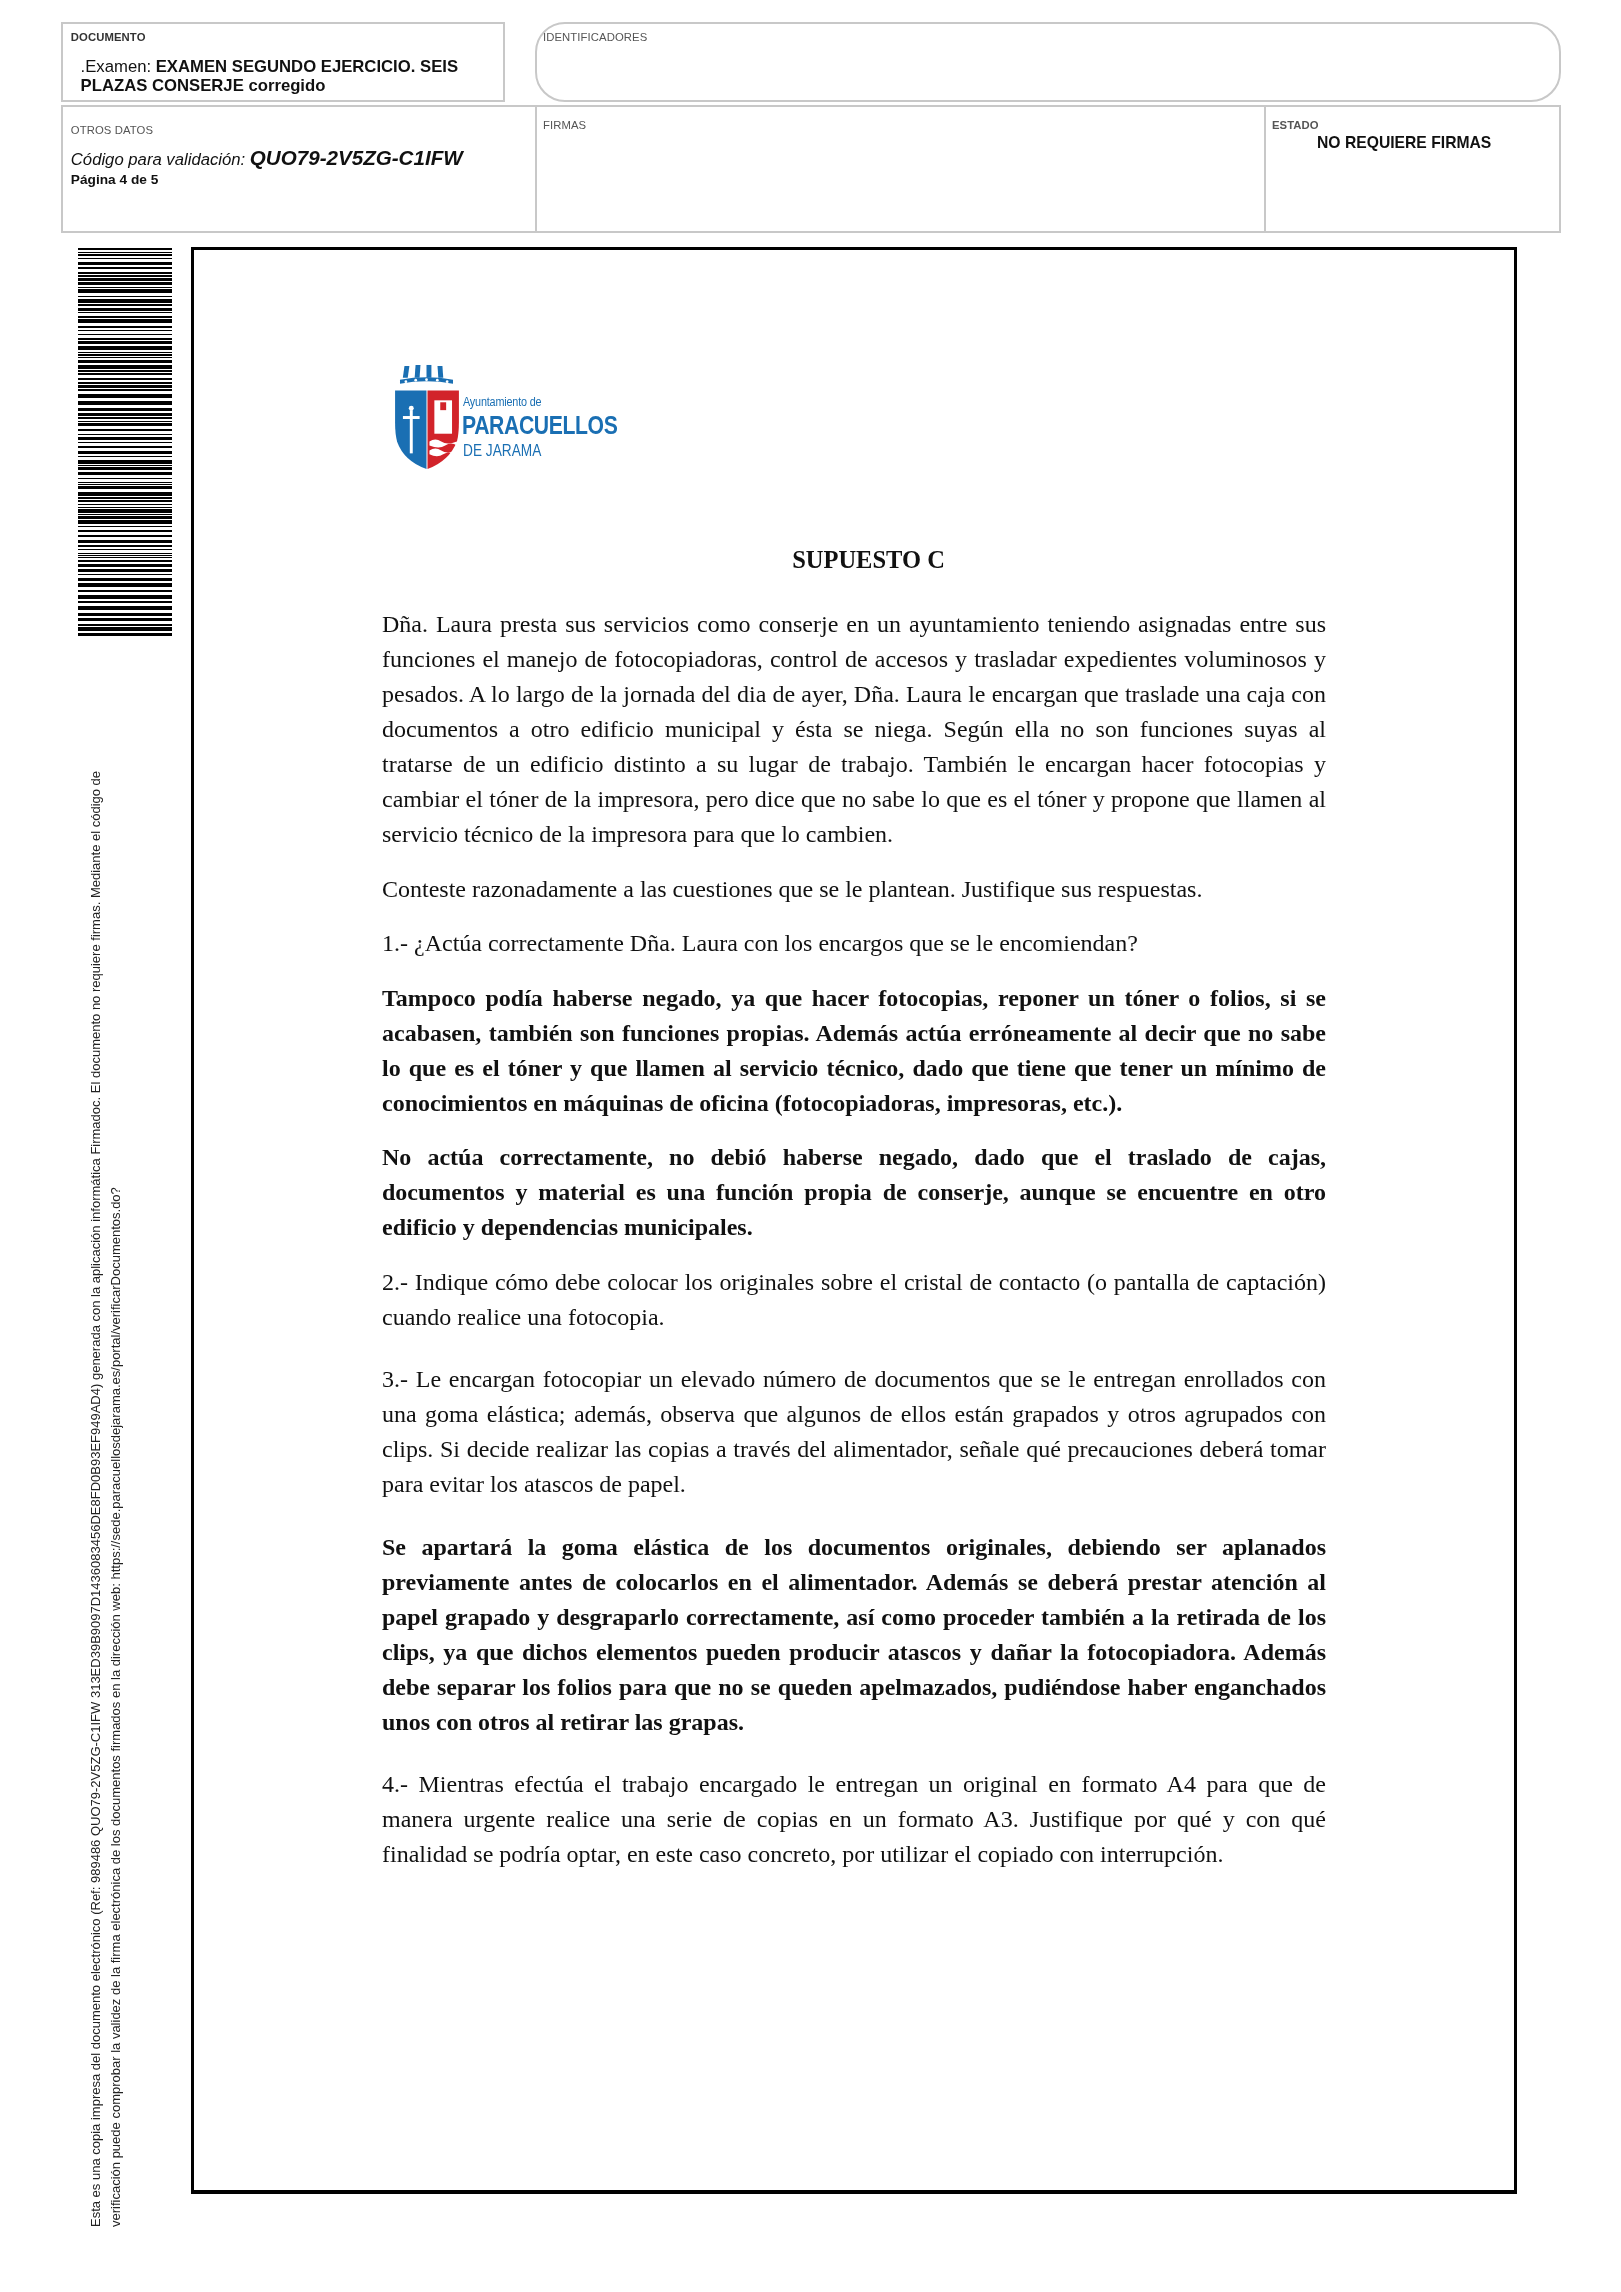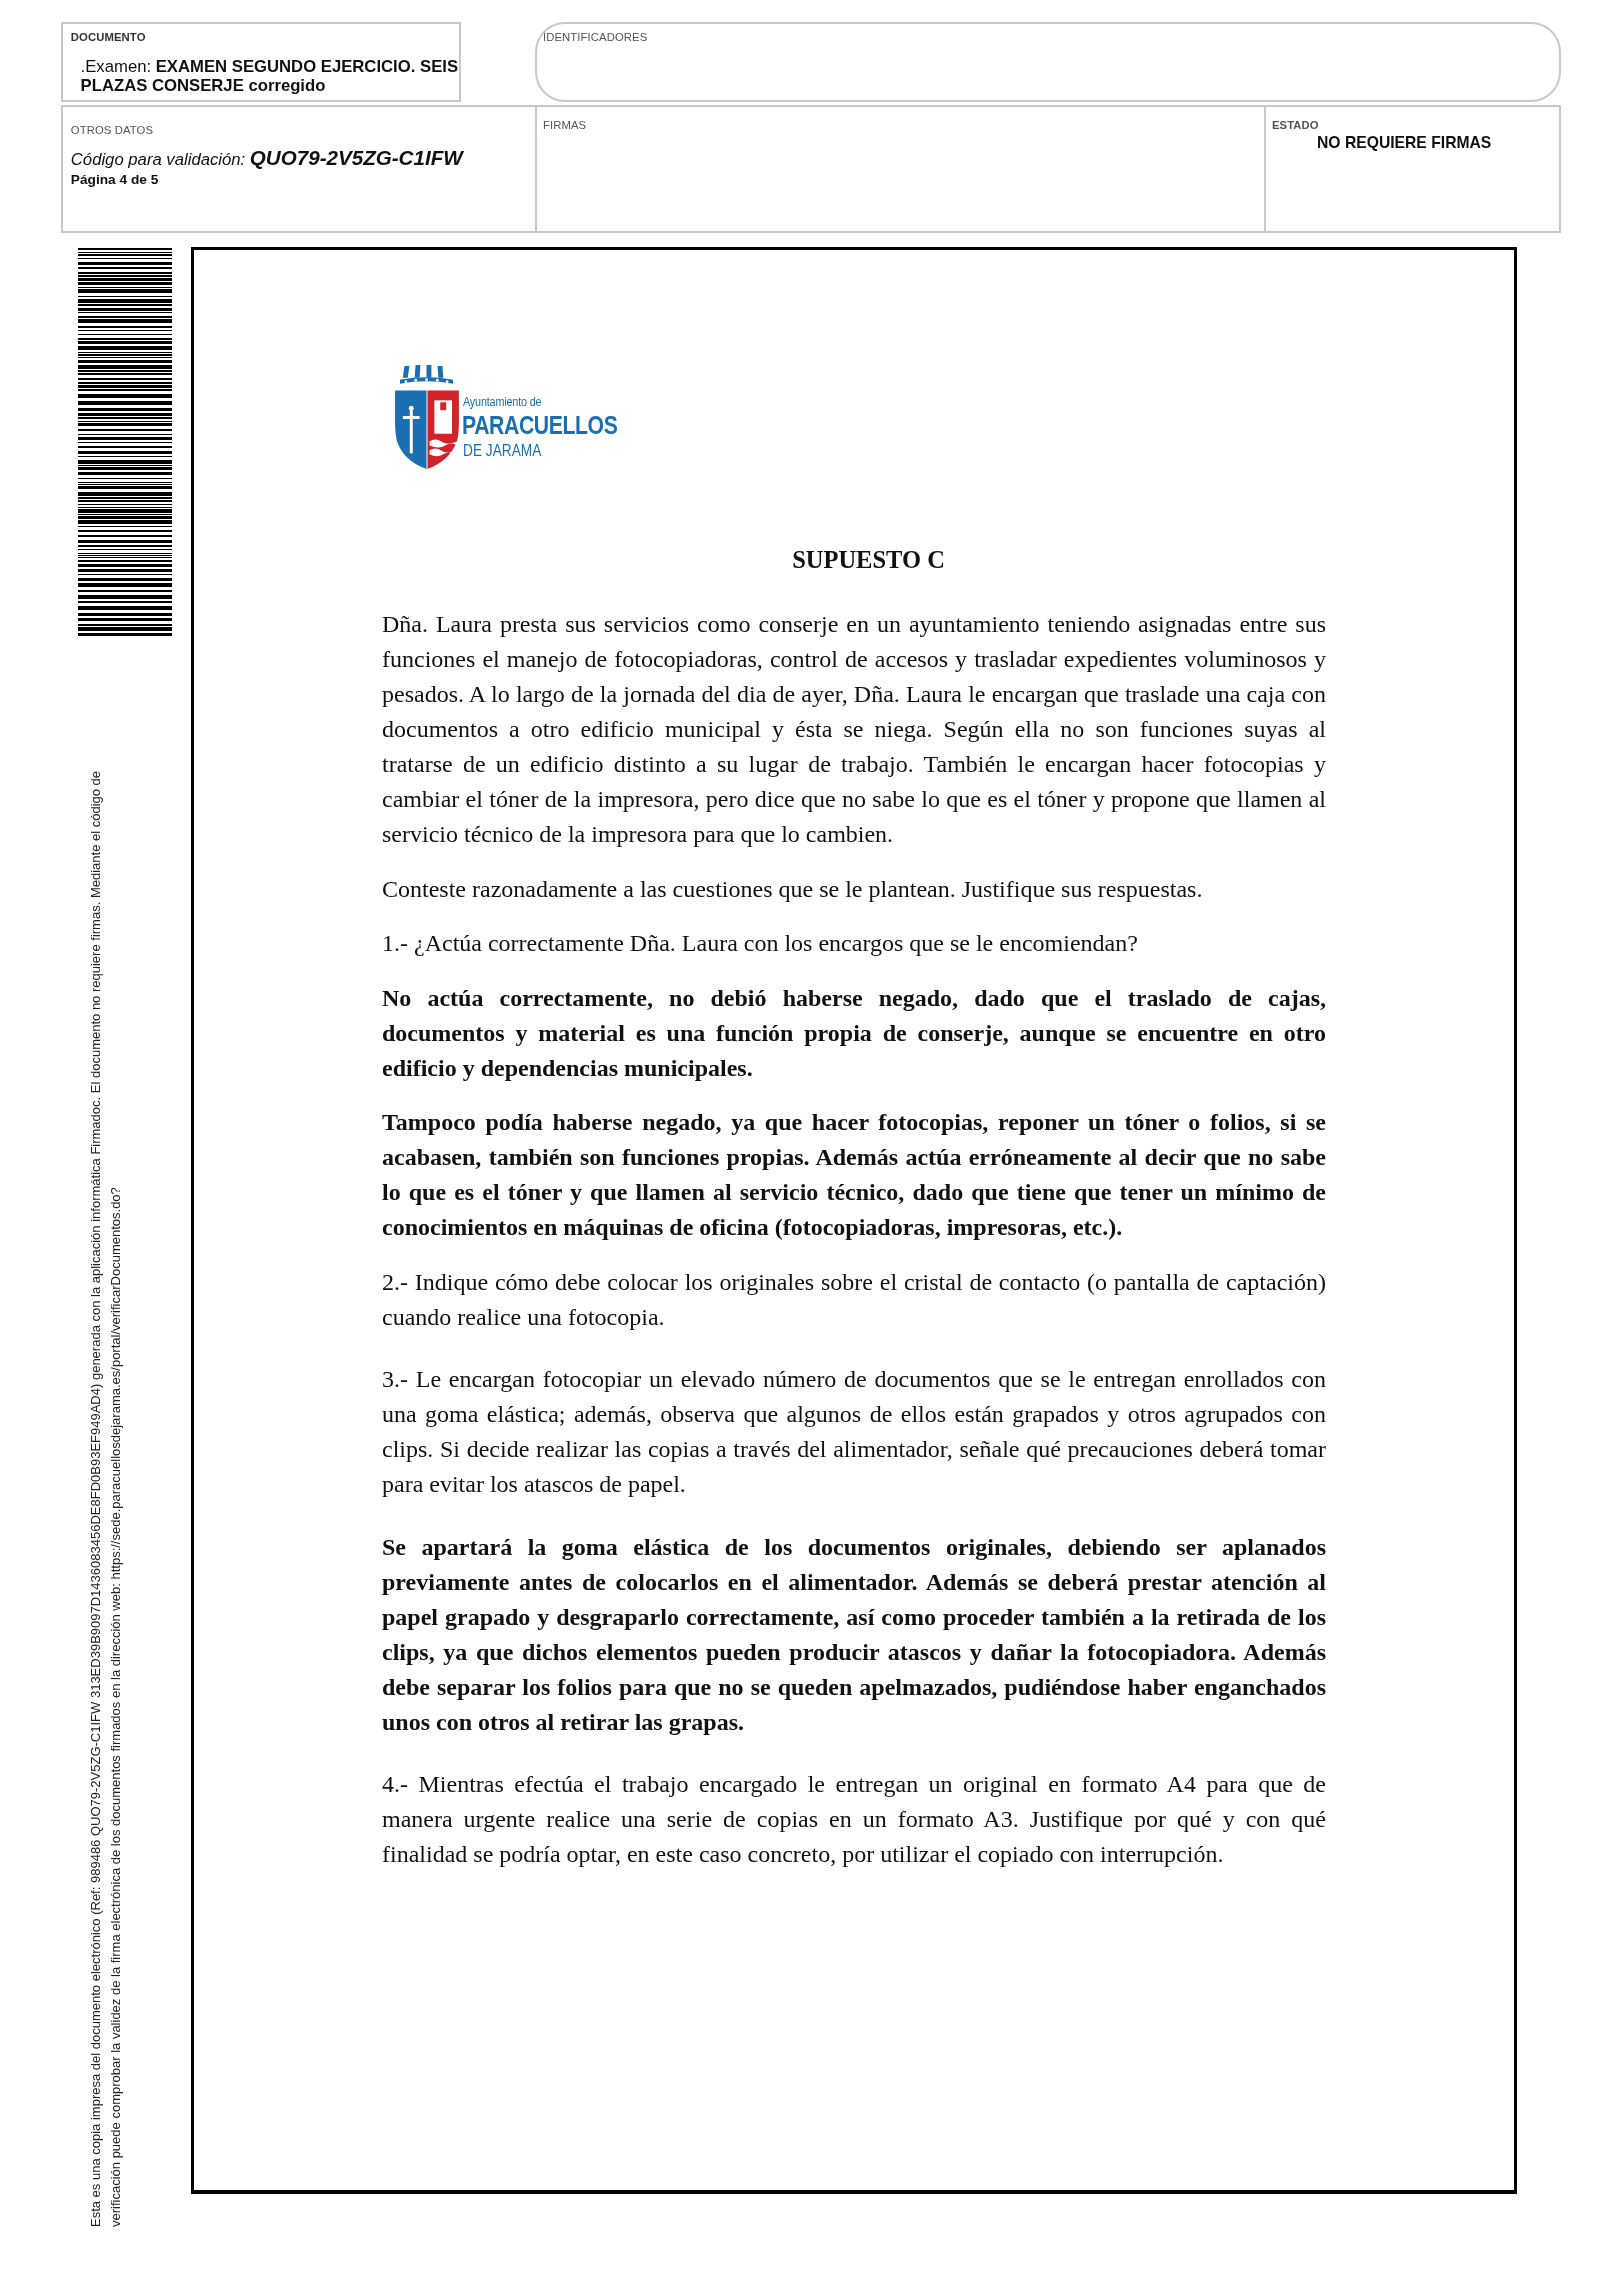--- a/index.html
+++ b/index.html
@@ -35,21 +35,21 @@
   .body p { margin: 0 0 19.6px 0; text-align: justify; }
   .body p.ans { font-weight: bold; }
   .body p.gap-lg { margin-bottom: 27.4px; }
 
   
   .vtext { position: absolute; left: 86px; top: 2227px; transform-origin: 0 0; transform: rotate(-90deg); font-family: "Liberation Sans", sans-serif; font-size: 13px; line-height: 19.6px; color: #222; white-space: nowrap; }
 </style>
 </head>
 <body>
 
-<div class="hdr-cell" style="left:61px; top:21.6px; width:400px; height:80px;">
+<div class="hdr-cell" style="left:61px; top:21.6px; width:444px; height:80px;">
   <span class="hdr-label bold" style="left:7.8px; top:7.8px;">DOCUMENTO</span>
   <div class="doc-title">
     <span>.Examen: </span><span class="b">EXAMEN SEGUNDO EJERCICIO. SEIS PLAZAS CONSERJE corregido</span>
   </div>
 </div>
 <div class="hdr-cell" style="left:535px; top:21.6px; width:1026px; height:80px;border-radius:30px;">
   <span class="hdr-label" style="left:5.9px; top:7.8px;">IDENTIFICADORES</span>
 </div>
 
 <div class="hdr-cell" style="left:61px; top:105px; width:476px; height:128px;">
@@ -202,20 +202,20 @@
   <div class="logo-text-small">Ayuntamiento de</div>
   <div class="logo-text-big">PARACUELLOS</div>
   <div class="logo-text-mid">DE JARAMA</div>
 </div>
 
 <div class="body">
   <h1>SUPUESTO C</h1>
   <p>Dña. Laura presta sus servicios como conserje en un ayuntamiento teniendo asignadas entre sus funciones el manejo de fotocopiadoras, control de accesos y trasladar expedientes voluminosos y pesados. A lo largo de la jornada del dia de ayer, Dña. Laura le encargan que traslade una caja con documentos a otro edificio municipal y ésta se niega. Según ella no son funciones suyas al tratarse de un edificio distinto a su lugar de trabajo. También le encargan hacer fotocopias y cambiar el tóner de la impresora, pero dice que no sabe lo que es el tóner y propone que llamen al servicio técnico de la impresora para que lo cambien.</p>
   <p>Conteste razonadamente a las cuestiones que se le plantean. Justifique sus respuestas.</p>
   <p>1.- ¿Actúa correctamente Dña. Laura con los encargos que se le encomiendan?</p>
+  <p class="ans">Tampoco podía haberse negado, ya que hacer fotocopias, reponer un tóner o folios, si se acabasen, también son funciones propias. Además actúa erróneamente al decir que no sabe lo que es el tóner y que llamen al servicio técnico, dado que tiene que tener un mínimo de conocimientos en máquinas de oficina (fotocopiadoras, impresoras, etc.).</p>
   <p class="ans">No actúa correctamente, no debió haberse negado, dado que el traslado de cajas, documentos y material es una función propia de conserje, aunque se encuentre en otro edificio y dependencias municipales.</p>
-  <p class="ans">Tampoco podía haberse negado, ya que hacer fotocopias, reponer un tóner o folios, si se acabasen, también son funciones propias. Además actúa erróneamente al decir que no sabe lo que es el tóner y que llamen al servicio técnico, dado que tiene que tener un mínimo de conocimientos en máquinas de oficina (fotocopiadoras, impresoras, etc.).</p>
   <p class="gap-lg">2.- Indique cómo debe colocar los originales sobre el cristal de contacto (o pantalla de captación) cuando realice una fotocopia.</p>
   <p class="gap-lg">3.- Le encargan fotocopiar un elevado número de documentos que se le entregan enrollados con una goma elástica; además, observa que algunos de ellos están grapados y otros agrupados con clips. Si decide realizar las copias a través del alimentador, señale qué precauciones deberá tomar para evitar los atascos de papel.</p>
   <p class="ans gap-lg">Se apartará la goma elástica de los documentos originales, debiendo ser aplanados previamente antes de colocarlos en el alimentador. Además se deberá prestar atención al papel grapado y desgraparlo correctamente, así como proceder también a la retirada de los clips, ya que dichos elementos pueden producir atascos y dañar la fotocopiadora. Además debe separar los folios para que no se queden apelmazados, pudiéndose haber enganchados unos con otros al retirar las grapas.</p>
   <p>4.- Mientras efectúa el trabajo encargado le entregan un original en formato A4 para que de manera urgente realice una serie de copias en un formato A3. Justifique por qué y con qué finalidad se podría optar, en este caso concreto, por utilizar el copiado con interrupción.</p>
 </div>
 
 
 </body></html>

